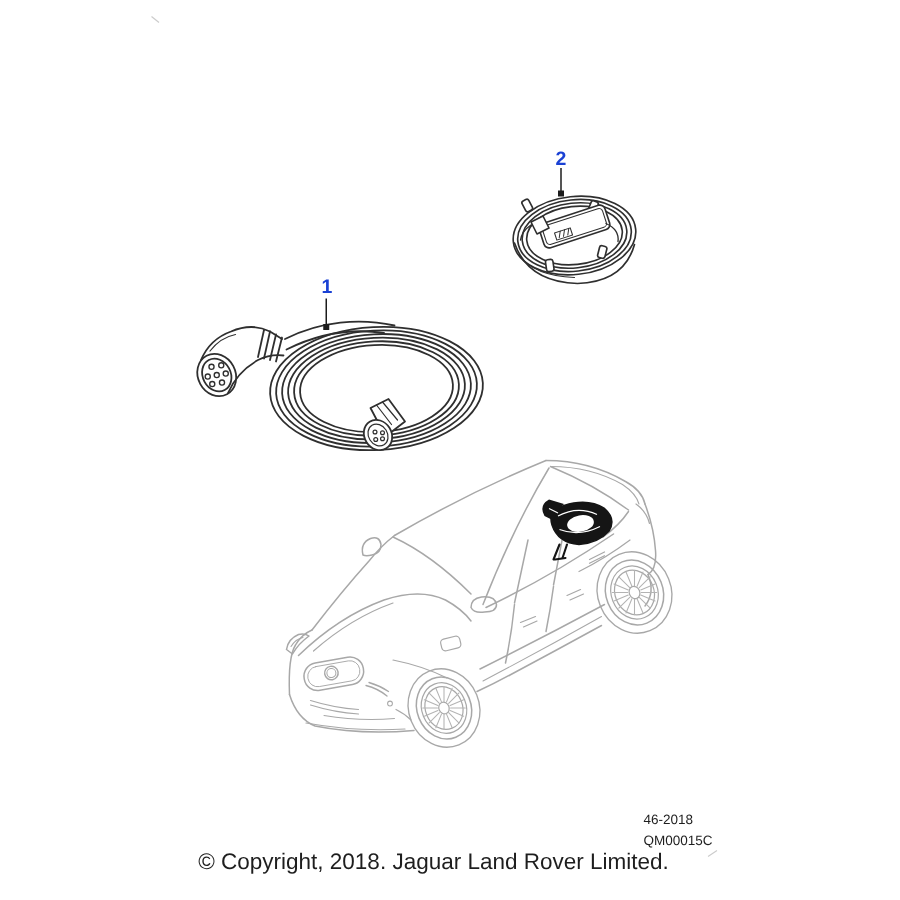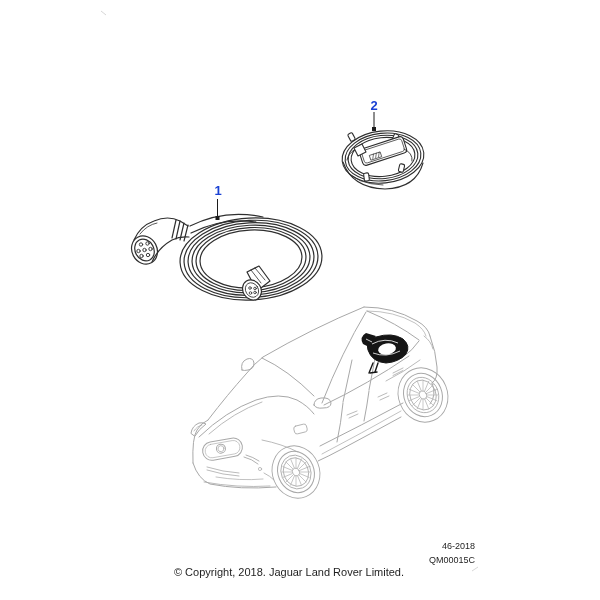--- a/index.html
+++ b/index.html
@@ -10,25 +10,25 @@
   .canvas{position:absolute;inset:0;width:600px;height:600px;}
   svg{position:absolute;left:0;top:0;}
   .callout{
     position:absolute;color:#1a41d4;font-weight:bold;font-size:13px;line-height:13px;
     width:16px;text-align:center;letter-spacing:0;
   }
   .callout-1{left:210px;top:184px;}
   .callout-2{left:366px;top:99px;}
   .ref-block{
     position:absolute;left:452px;top:539px;transform:translateX(-50%);
-    text-align:right;font-size:9px;line-height:14px;color:#1e1e1e;white-space:nowrap;
+    text-align:left;font-size:9px;line-height:14px;color:#1e1e1e;white-space:nowrap;
   }
   .copyright{
     position:absolute;left:289px;top:566px;transform:translateX(-50%);
-    font-size:11px;color:#1e1e1e;white-space:nowrap;
+    font-size:15px;color:#1e1e1e;white-space:nowrap;
   }
 </style>
 </head>
 <body>
 
 <div class="canvas">
 
 <svg width="600" height="600" viewBox="0 0 600 600">
 
   <g stroke="#cccccc" stroke-width="0.8">

